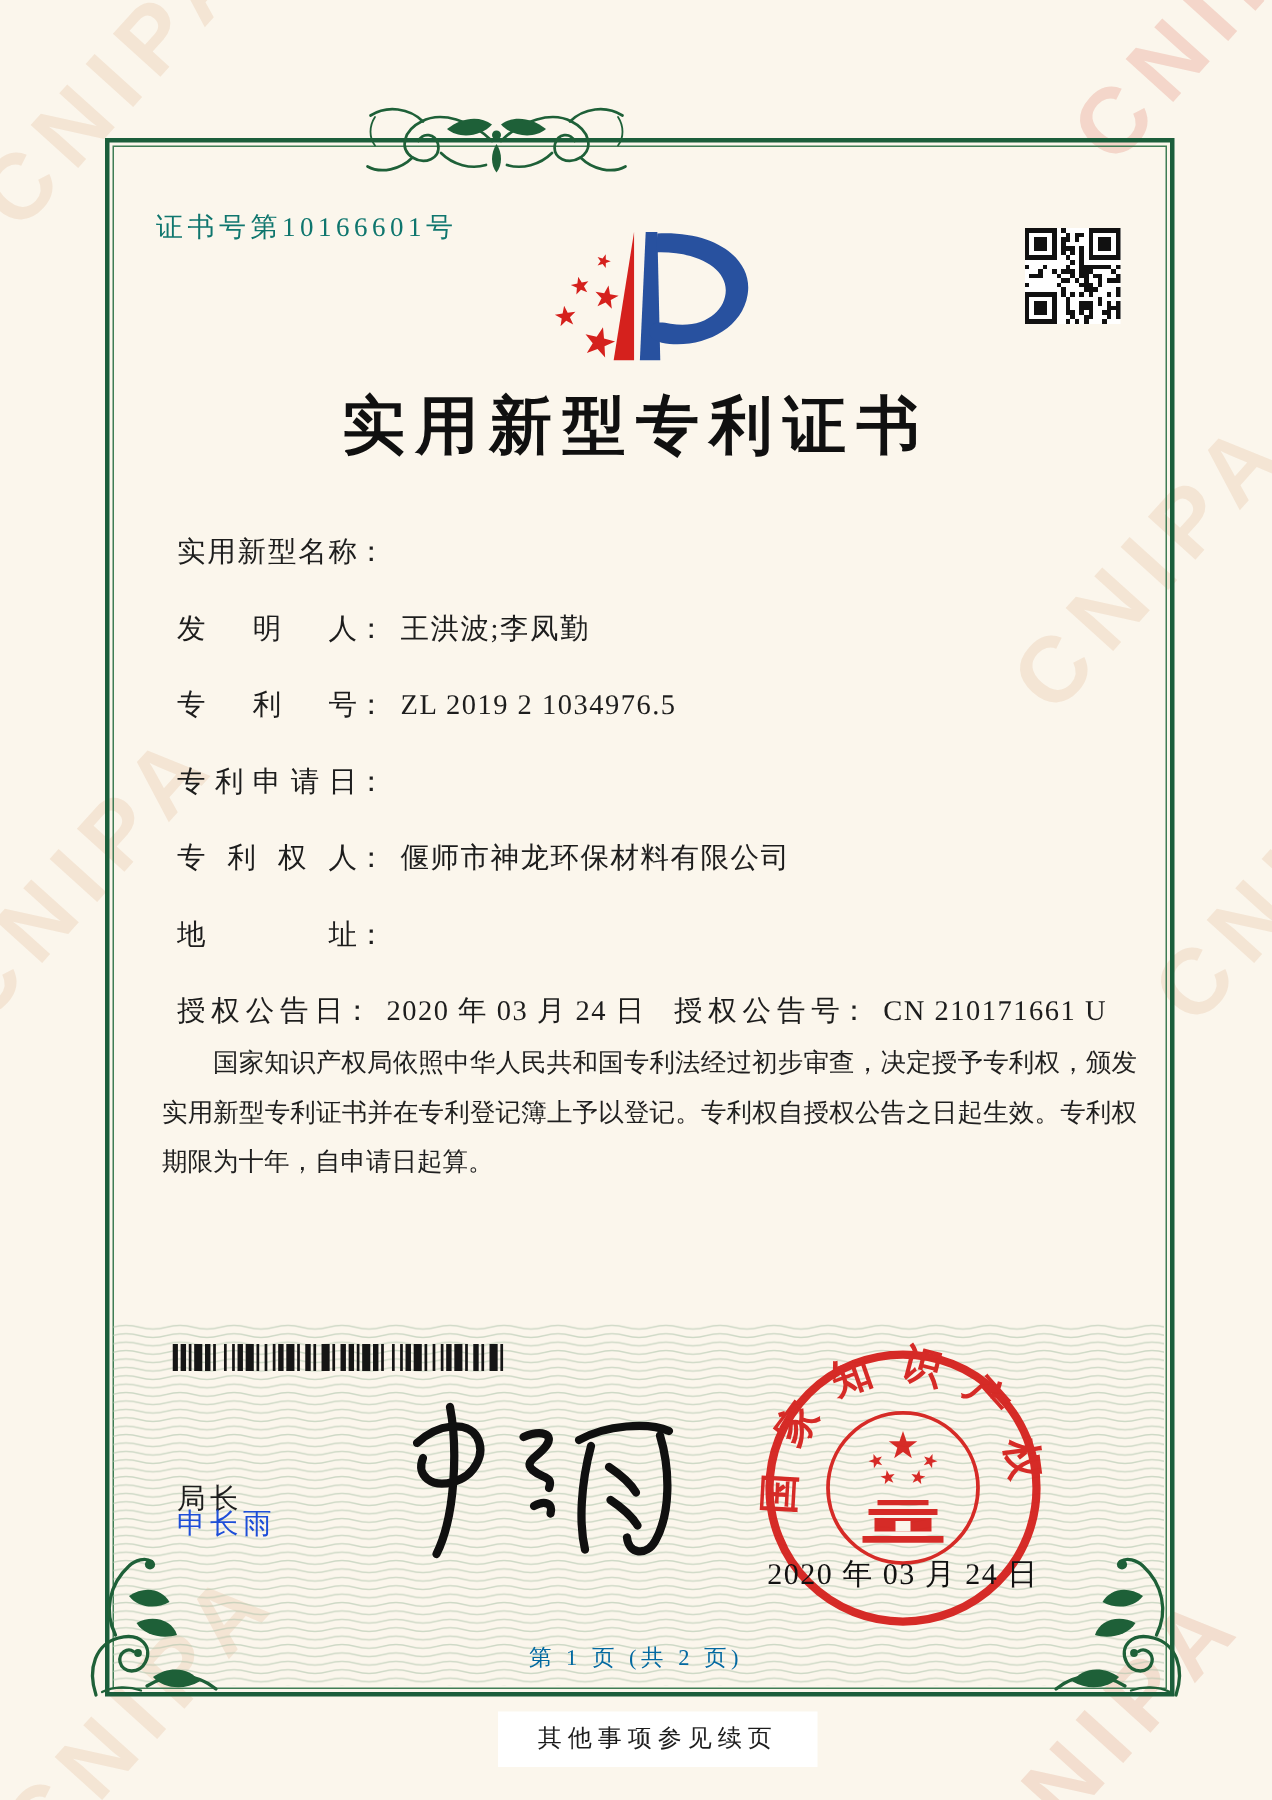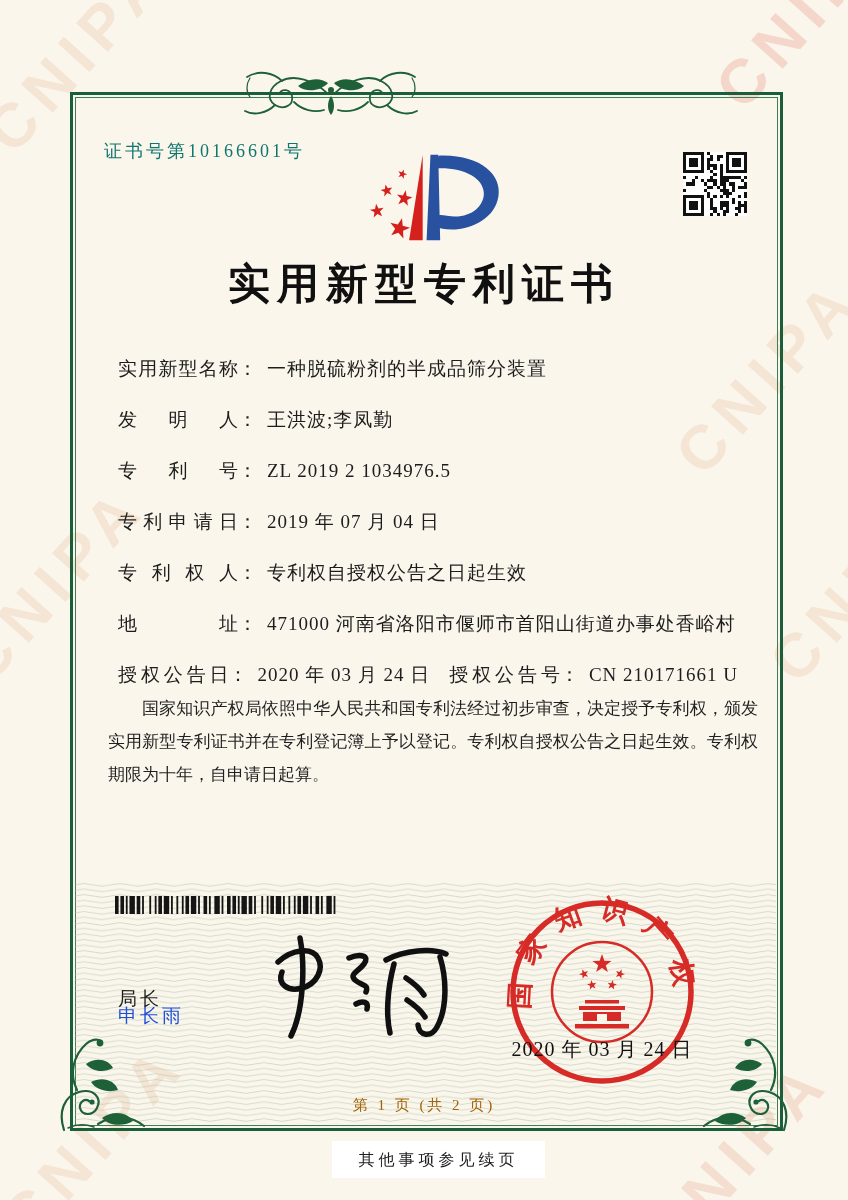--- a/index.html
+++ b/index.html
@@ -69,21 +69,21 @@
   .signer-title{position:absolute;left:118px;top:970px;font-size:19px;letter-spacing:3px;z-index:3;color:#1d1d1d;margin-top:16px;}
   .signer-name{position:absolute;left:118px;top:1003px;font-size:19px;letter-spacing:3px;z-index:3;color:#1d4ed8;}
   .signature{position:absolute;left:236px;top:932px;width:215px;height:110px;z-index:4;}
   .seal{position:absolute;left:500px;top:890px;width:204px;height:204px;z-index:5;opacity:0.95;}
   .seal-date{
     position:absolute;left:498px;top:1036px;width:208px;text-align:center;z-index:6;
     font-size:20px;letter-spacing:1px;color:#111;font-weight:500;white-space:nowrap;
   }
   .page-info{
     position:absolute;left:0;top:1096px;width:848px;text-align:center;z-index:3;
-    font-size:15px;letter-spacing:3px;color:#a16207;
+    font-size:15px;letter-spacing:3px;color:#0369a1;
   }
   .footer-note{
     position:absolute;left:332px;top:1141px;width:213px;height:37px;z-index:3;
     background:#ffffff;text-align:center;line-height:37px;
     font-size:16px;letter-spacing:4px;color:#1d1d1d;
   }
 </style>
 </head>
 <body>
 
@@ -294,46 +294,43 @@
     <rect x="1" y="15" width="5" height="5" fill="#fff"></rect>
     <rect x="2" y="16" width="3" height="3" fill="#111"></rect>
   </svg>
 
 <div class="title">实用新型专利证书</div>
 
 <div class="fields">
   <div class="frow">
     <span class="f-label">实用新型名称</span>
       <span class="f-colon">：</span>
-      <span class="f-value">一种脱硫粉剂的半成品筛分装置</span>
   </div>
   <div class="frow">
     <span class="f-label">发明人</span>
       <span class="f-colon">：</span>
       <span class="f-value">王洪波;李凤勤</span>
   </div>
   <div class="frow">
     <span class="f-label">专利号</span>
       <span class="f-colon">：</span>
       <span class="f-value">ZL 2019 2 1034976.5</span>
   </div>
   <div class="frow">
     <span class="f-label">专利申请日</span>
       <span class="f-colon">：</span>
-      <span class="f-value">2019 年 07 月 04 日</span>
   </div>
   <div class="frow">
     <span class="f-label">专利权人</span>
       <span class="f-colon">：</span>
-      <span class="f-value">专利权自授权公告之日起生效</span>
+      <span class="f-value">偃师市神龙环保材料有限公司</span>
   </div>
   <div class="frow">
     <span class="f-label">地址</span>
       <span class="f-colon">：</span>
-      <span class="f-value">471000 河南省洛阳市偃师市首阳山街道办事处香峪村</span>
   </div>
   <div class="frow">
     <span class="f-label">授权公告日</span>
       <span class="f-colon">：</span>
       <span class="f-value grant-date">2020 年 03 月 24 日</span>
     <span class="f-label">授权公告号</span>
       <span class="f-colon">：</span>
       <span class="f-value">CN 210171661 U</span>
   </div>
 </div>

